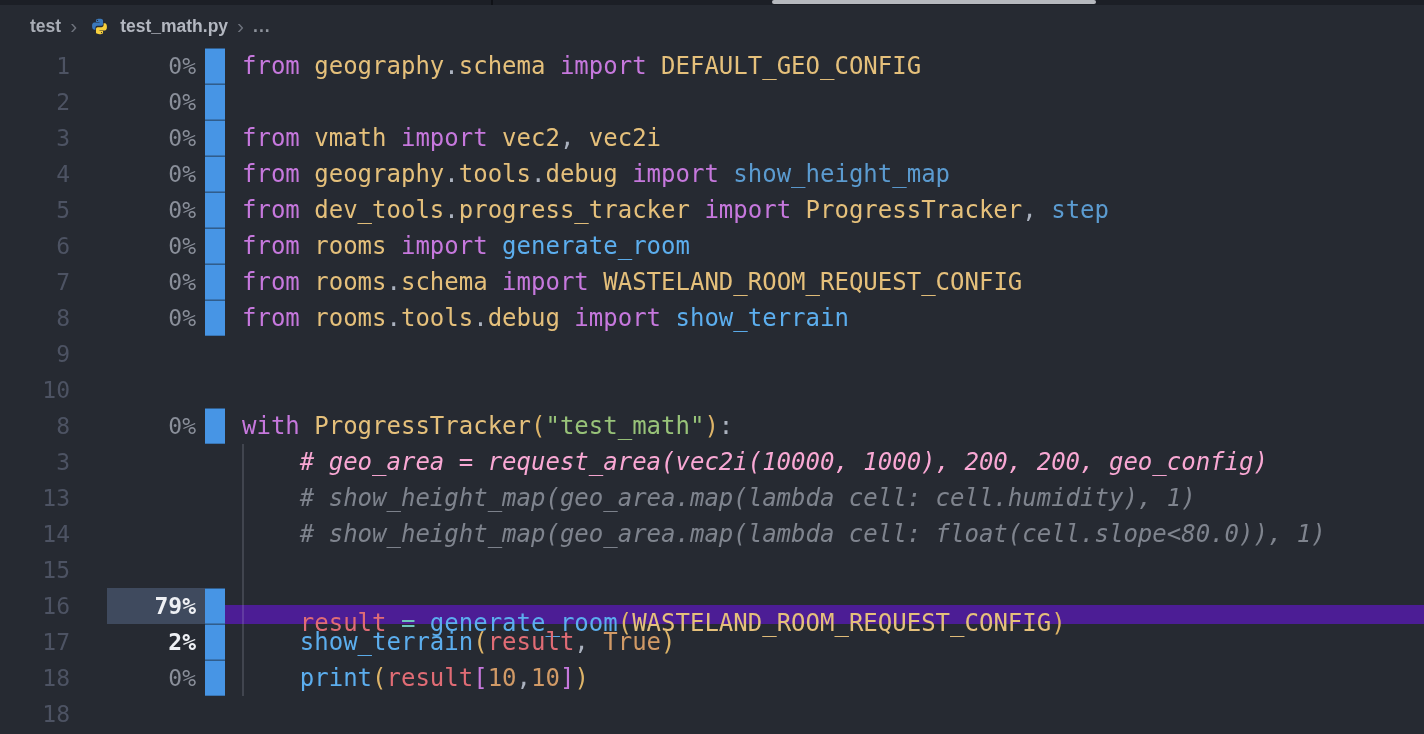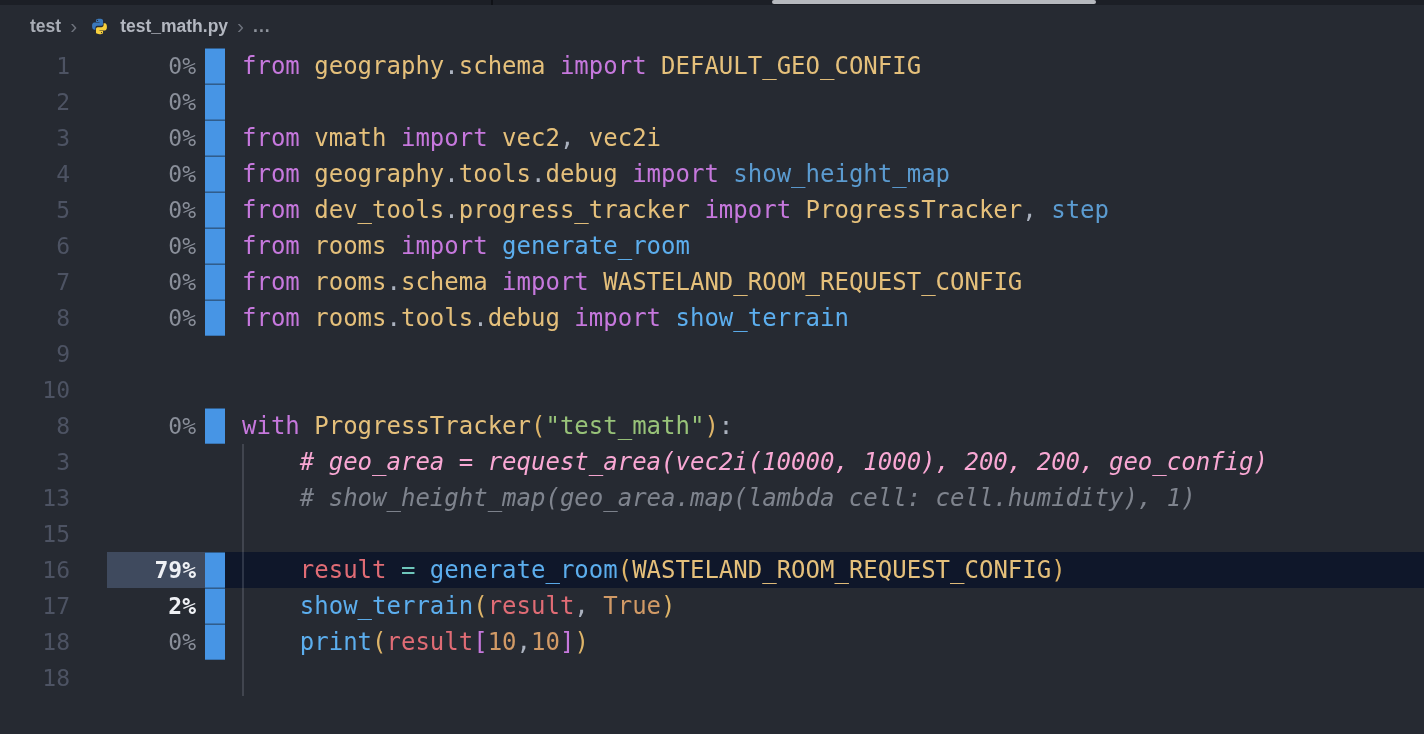--- a/index.html
+++ b/index.html
@@ -24,21 +24,21 @@
   .lnum{width:70px;text-align:right;color:#4d5363;font-size:23px;flex:none;}
   .pct{width:126px;text-align:right;color:#8a8f9a;font-size:23px;flex:none;}
   .pct.bright{color:#eef0f4;font-weight:700;}
   .gap{width:9px;flex:none;}
   .mslot{width:20px;flex:none;}
   .marker{width:20px;height:36px;box-shadow:inset 0 1px 0 rgba(20,24,30,.45), inset 0 -1px 0 rgba(20,24,30,.25);}
   .code{flex:1;padding-left:17px;white-space:pre;color:#abb2bf;}
   .row.hl .pct{background:linear-gradient(90deg,transparent 0 37px,#3f4a5e 37px);}
   .row.hl .gap{background:#3f4a5e;}
   .row.hl .mslot{background:#45516a;}
-  .row.hl .code{background:#0f172a;}
+  .row.hl .code{background:#4c1d95;margin-top:17px;}
   .tk-com{font-style:italic;}
   .indent-guide{position:absolute;left:242px;top:396px;width:1.5px;height:252px;
                 background:rgba(200,210,225,0.17);pointer-events:none;}
 </style>
 </head>
 <body>
 
 <div class="window">
 
   <div class="tabstrip">
@@ -164,20 +164,27 @@
         <div class="code"><span class="tk-pun" style="color: rgb(171, 178, 191);">    </span><span class="tk-com" style="color: #f9a8d4;"># geo_area = request_area(vec2i(10000, 1000), 200, 200, geo_config)</span></div>
       </div>
       <div class="row">
         <div class="lnum">13</div>
         <div class="pct"></div>
         <div class="gap"></div>
         <div class="mslot"></div>
         <div class="code"><span class="tk-pun" style="color: rgb(171, 178, 191);">    </span><span class="tk-com" style="color: rgb(127, 132, 142);"># show_height_map(geo_area.map(lambda cell: cell.humidity), 1)</span></div>
       </div>
       <div class="row">
+        <div class="lnum">14</div>
+        <div class="pct"></div>
+        <div class="gap"></div>
+        <div class="mslot"></div>
+        <div class="code"><span class="tk-pun" style="color: rgb(171, 178, 191);">    </span><span class="tk-com" style="color: rgb(127, 132, 142);"># show_height_map(geo_area.map(lambda cell: float(cell.slope&lt;80.0)), 1)</span></div>
+      </div>
+      <div class="row">
         <div class="lnum">15</div>
         <div class="pct"></div>
         <div class="gap"></div>
         <div class="mslot"></div>
         <div class="code"></div>
       </div>
       <div class="row hl">
         <div class="lnum">16</div>
         <div class="pct bright">79%</div>
         <div class="gap"></div>

